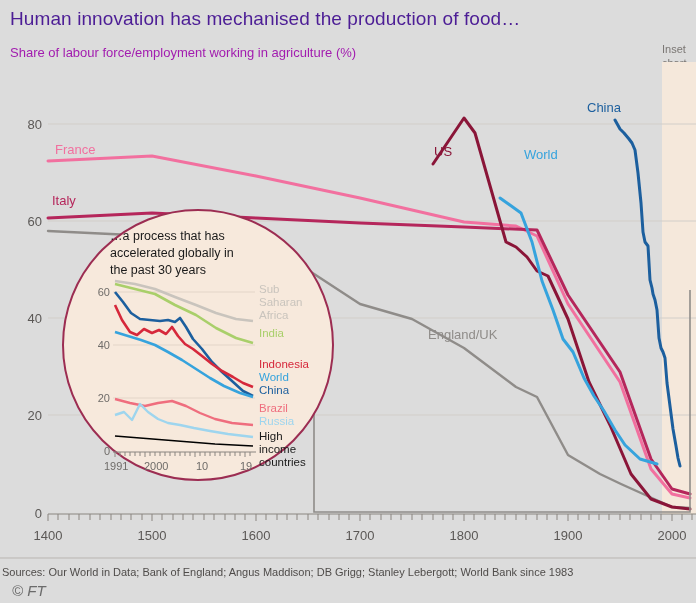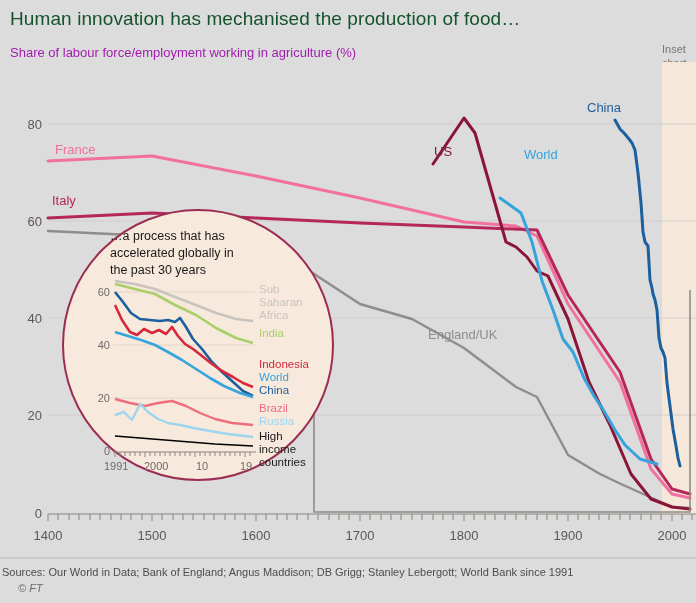--- a/index.html
+++ b/index.html
@@ -7,38 +7,38 @@
     width:696px;height:603px;
     background:#dcdcdc;
     font-family:"Liberation Sans", sans-serif;
     color:#33302e;
     overflow:hidden;
     position:relative;
   }
   #root{position:relative;width:696px;height:603px;}
   #title{
     position:absolute;left:10px;top:8px;
-    font-size:19px;color:#14532d;letter-spacing:.1px;
+    font-size:19px;color:#4c1d95;letter-spacing:.1px;
   }
   #subtitle{
     position:absolute;left:10px;top:45px;
     font-size:13px;color:#a21caf;
   }
   #inset-label{
     position:absolute;left:662px;top:42px;
     font-size:11px;color:#7a7673;line-height:1.3;width:34px;
   }
   #chart-svg{position:absolute;left:0;top:0;}
   #footer{
     position:absolute;left:2px;top:566px;
     font-size:11px;color:#4f4c4a;
   }
   #copyright{
-    position:absolute;left:18px;top:582px;
-    font-size:11px;color:#6b6b6b;font-style:italic;
+    position:absolute;left:12px;top:582px;
+    font-size:15px;color:#6b6b6b;font-style:italic;
   }
   .axis-txt{font-family:"Liberation Sans",sans-serif;font-size:13px;fill:#5b5856;}
   .axis-txt-sm{font-family:"Liberation Sans",sans-serif;font-size:11px;fill:#6f6c69;}
   .lbl{font-family:"Liberation Sans",sans-serif;font-size:13px;}
   .lbl-inset{font-family:"Liberation Sans",sans-serif;font-size:11.5px;}
   .anno{font-family:"Liberation Sans",sans-serif;font-size:12.5px;fill:#1a1a1a;}
 </style>
 </head>
 <body>
 
@@ -255,16 +255,16 @@
       <text class="axis-txt" x="256" y="540" text-anchor="middle">1600</text>
       <text class="axis-txt" x="360" y="540" text-anchor="middle">1700</text>
       <text class="axis-txt" x="464" y="540" text-anchor="middle">1800</text>
       <text class="axis-txt" x="568" y="540" text-anchor="middle">1900</text>
       <text class="axis-txt" x="672" y="540" text-anchor="middle">2000</text>
     </g>
 
     <line x1="0" y1="558" x2="696" y2="558" stroke="#b9b5b1" stroke-width="1"></line>
   </svg>
 
-  <div id="footer">Sources: Our World in Data; Bank of England; Angus Maddison; DB Grigg; Stanley Lebergott; World Bank since 1991</div>
+  <div id="footer">Sources: Our World in Data; Bank of England; Angus Maddison; DB Grigg; Stanley Lebergott; World Bank since 1983</div>
   <div id="copyright">© FT</div>
 
 </div>
 
 </body></html>

